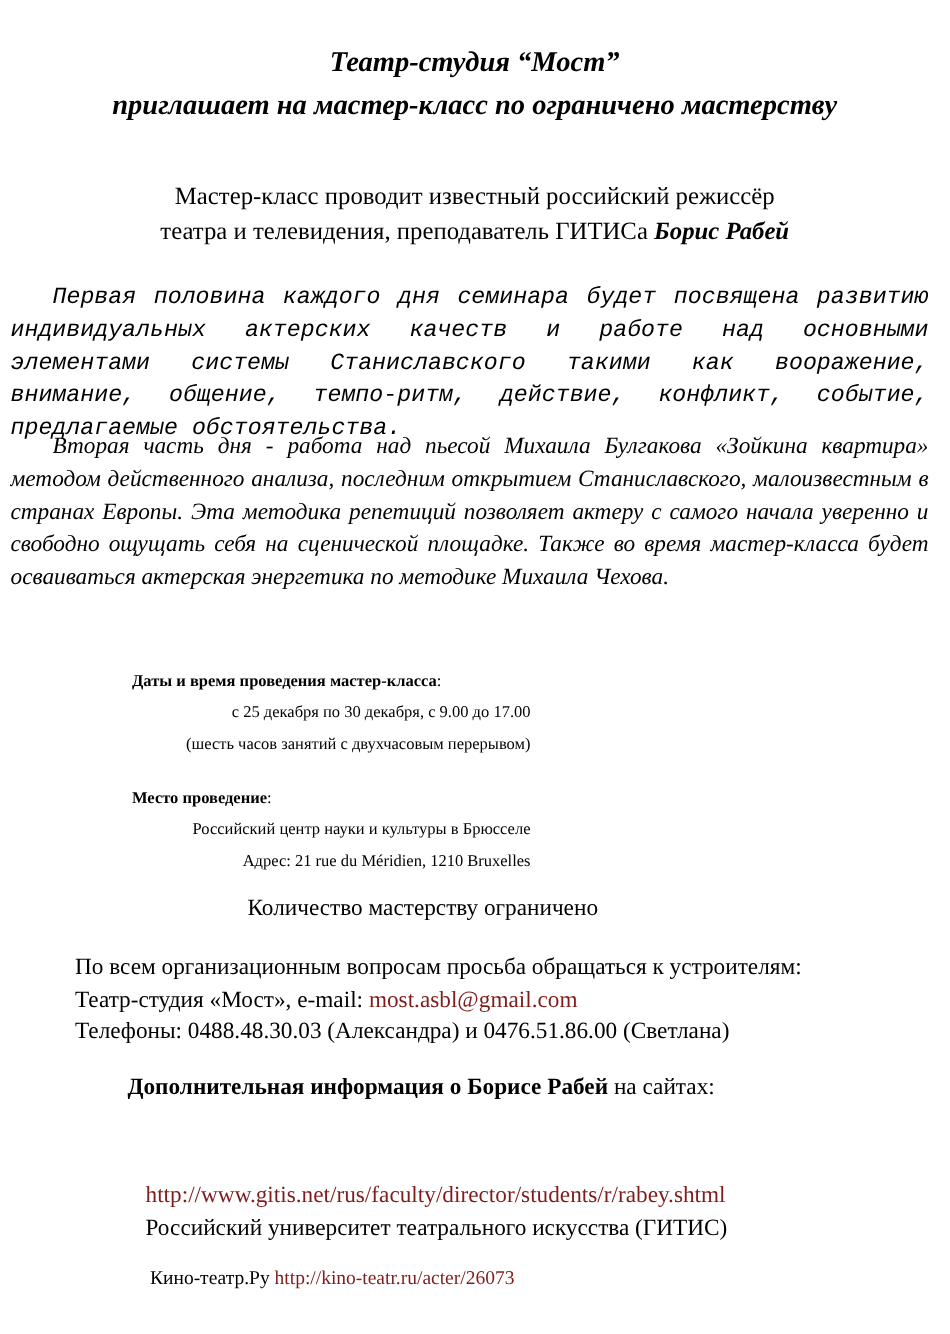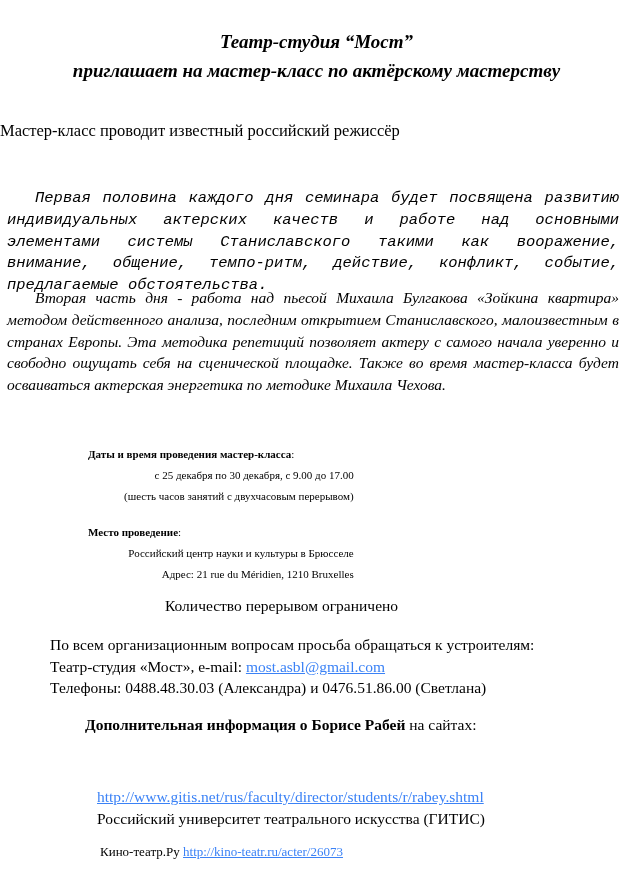--- a/index.html
+++ b/index.html
@@ -25,21 +25,21 @@
     font-weight: bold;
     font-style: italic;
     font-size: 19px;
     line-height: 29px;
   }
   .subtitle {
     position: absolute;
     top: 119px;
     left: 0;
     right: 0;
-    text-align: left;
+    text-align: center;
     font-size: 16.5px;
     line-height: 23px;
   }
   .subtitle .name {
     font-weight: bold;
     font-style: italic;
   }
   .body-para {
     position: absolute;
     left: 7px;
@@ -93,54 +93,54 @@
     line-height: 21.5px;
   }
   .kino {
     position: absolute;
     top: 841px;
     left: 100px;
     font-size: 13px;
     line-height: 21px;
   }
   a.doc-link {
-    color: #3b82f6;
-    text-decoration: underline;
+    color: #7f1d1d;
     cursor: pointer;
   }
 </style>
 </head>
 <body>
 
 <div class="page">
 
   <div class="masthead">
     <div>Театр-студия “Мост”</div>
-    <div>приглашает на мастер-класс по актёрскому мастерству</div>
+    <div>приглашает на мастер-класс по ограничено мастерству</div>
   </div>
 
   <div class="subtitle">
     <div>Мастер-класс проводит известный российский режиссёр</div>
+    <div><span>театра и телевидения, преподаватель ГИТИСа </span><span class="name">Борис Рабей</span></div>
   </div>
 
   <p class="body-para" id="para1">Первая половина каждого дня семинара будет посвящена развитию индивидуальных актерских качеств и работе над основными элементами системы Станиславского такими как вооражение, внимание, общение, темпо-ритм, действие, конфликт, событие, предлагаемые обстоятельства.</p>
 
   <p class="body-para" id="para2">Вторая часть дня - работа над пьесой Михаила Булгакова «Зойкина квартира» методом действенного анализа, последним открытием Станиславского, малоизвестным в странах Европы. Эта методика репетиций позволяет актеру с самого начала уверенно и свободно ощущать себя на сценической площадке. Также во время мастер-класса будет осваиваться актерская энергетика по методике Михаила Чехова.</p>
 
   <div class="details">
     <div><span class="bold">Даты и время проведения мастер-класса</span><span>:</span></div>
     <div class="indent">с 25 декабря по 30 декабря, с 9.00 до 17.00</div>
     <div class="indent">(шесть часов занятий с двухчасовым перерывом)</div>
     <div class="spacer"></div>
     <div><span class="bold">Место проведение</span><span>:</span></div>
     <div class="indent">Российский центр науки и культуры в Брюсселе</div>
     <div class="indent">Адрес: 21 rue du Méridien, 1210 Bruxelles</div>
   </div>
 
-  <div class="participants">Количество перерывом ограничено</div>
+  <div class="participants">Количество мастерству ограничено</div>
 
   <div class="contacts">
     <div>По всем организационным вопросам просьба обращаться к устроителям:</div>
     <div><span>Театр-студия «Мост», e-mail: </span><a class="doc-link">most.asbl@gmail.com</a></div>
     <div>Телефоны: 0488.48.30.03 (Александра) и 0476.51.86.00 (Светлана)</div>
   </div>
 
   <div class="footer-heading">
     <span class="bold">Дополнительная информация о Борисе Рабей</span><span> на сайтах:</span>
   </div>

